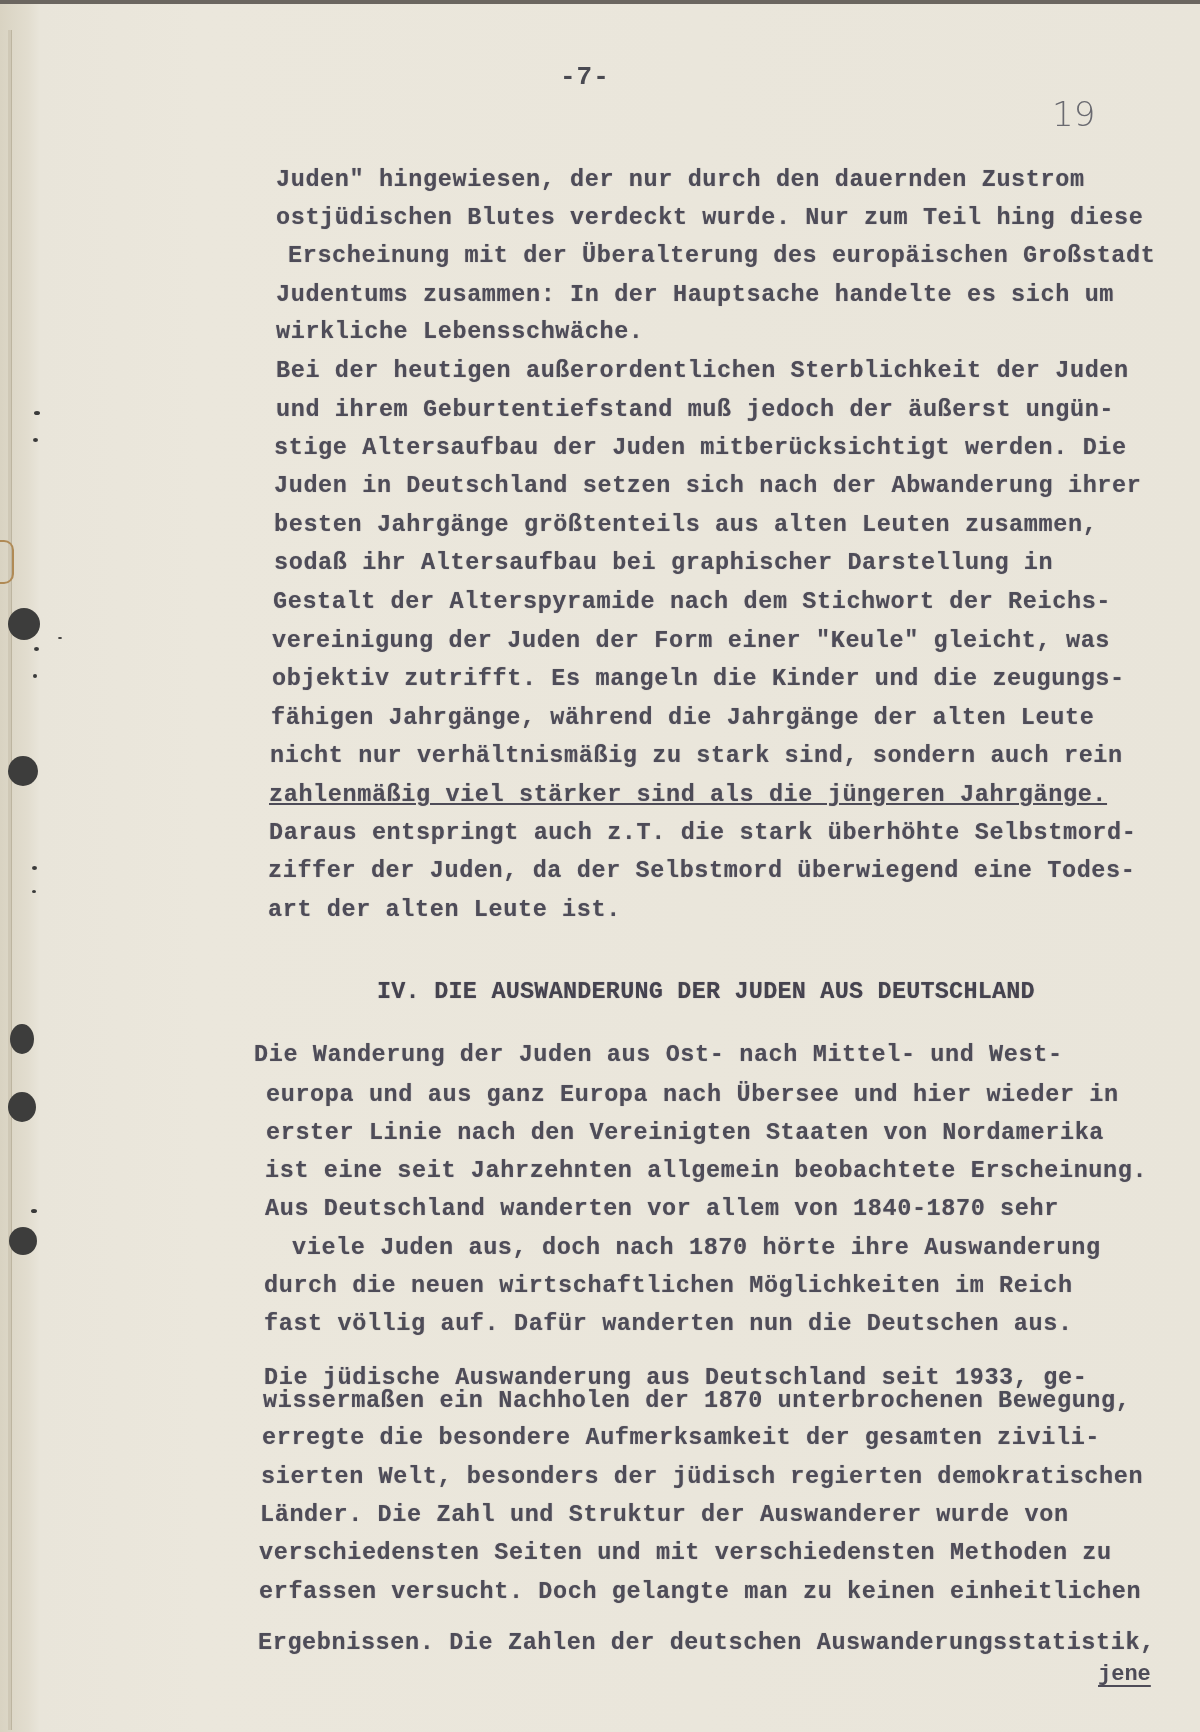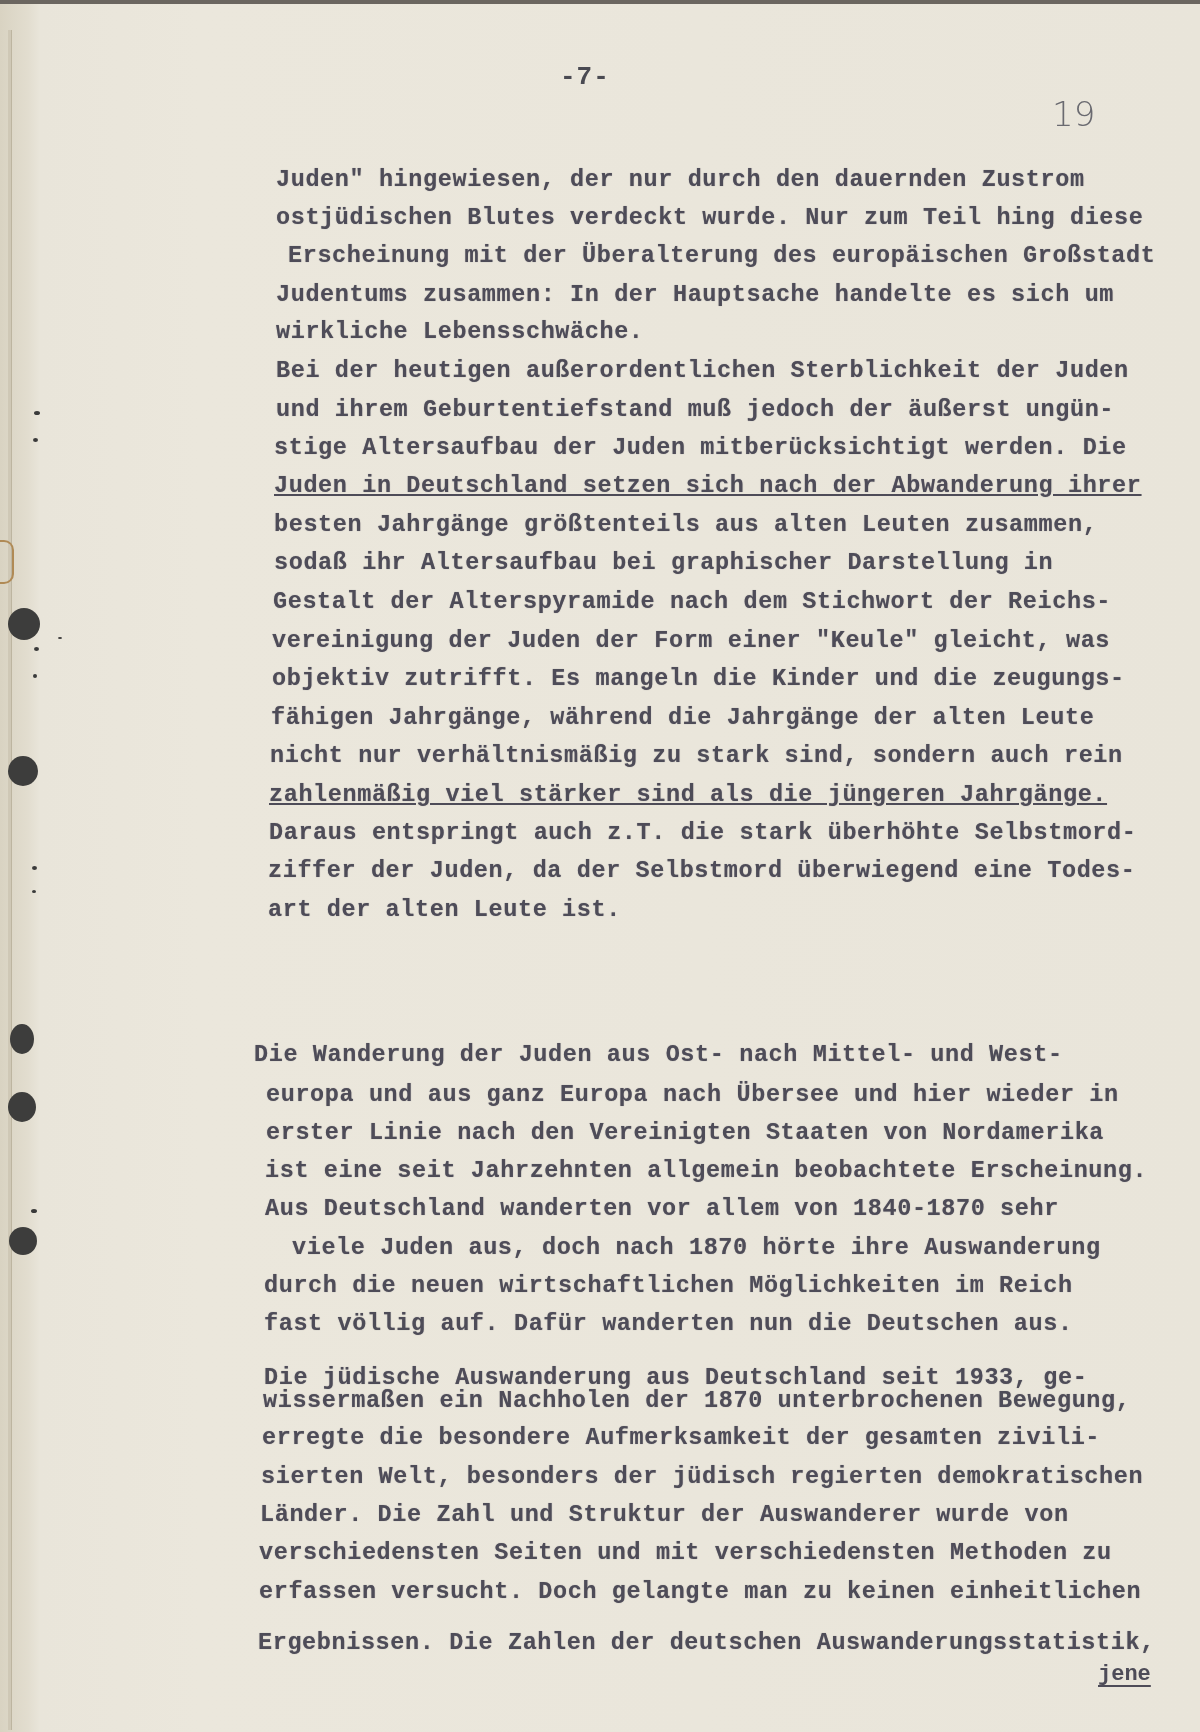--- a/index.html
+++ b/index.html
@@ -89,34 +89,35 @@
     <div class="text-line" style="left:276px;top:204px;">ostjüdischen Blutes verdeckt wurde. Nur zum Teil hing diese</div>
     <div class="text-line" style="left:276px;top:242px;margin-left:12px;">Erscheinung mit der Überalterung des europäischen Großstadt</div>
     <div class="text-line" style="left:276px;top:281px;">Judentums zusammen: In der Hauptsache handelte es sich um</div>
     <div class="text-line" style="left:276px;top:318px;">wirkliche Lebensschwäche.</div>
   </div>
 
   <div>
     <div class="text-line" style="left:276px;top:357px;">Bei der heutigen außerordentlichen Sterblichkeit der Juden</div>
     <div class="text-line" style="left:276px;top:396px;">und ihrem Geburtentiefstand muß jedoch der äußerst ungün-</div>
     <div class="text-line" style="left:274px;top:434px;">stige Altersaufbau der Juden mitberücksichtigt werden. Die</div>
-    <div class="text-line" style="left:274px;top:472px;text-decoration:underline;">Juden in Deutschland setzen sich nach der Abwanderung ihrer</div>
+    <div class="text-line" style="left:274px;top:472px;">Juden in Deutschland setzen sich nach der Abwanderung ihrer</div>
     <div class="text-line" style="left:274px;top:511px;">besten Jahrgänge größtenteils aus alten Leuten zusammen,</div>
     <div class="text-line" style="left:274px;top:549px;">sodaß ihr Altersaufbau bei graphischer Darstellung in</div>
     <div class="text-line" style="left:273px;top:588px;">Gestalt der Alterspyramide nach dem Stichwort der Reichs-</div>
     <div class="text-line" style="left:272px;top:627px;">vereinigung der Juden der Form einer "Keule" gleicht, was</div>
     <div class="text-line" style="left:272px;top:665px;">objektiv zutrifft. Es mangeln die Kinder und die zeugungs-</div>
     <div class="text-line" style="left:271px;top:704px;">fähigen Jahrgänge, während die Jahrgänge der alten Leute</div>
     <div class="text-line" style="left:270px;top:742px;">nicht nur verhältnismäßig zu stark sind, sondern auch rein</div>
     <div class="text-line" style="left:269px;top:781px;text-decoration:underline;">zahlenmäßig viel stärker sind als die jüngeren Jahrgänge.</div>
     <div class="text-line" style="left:269px;top:819px;">Daraus entspringt auch z.T. die stark überhöhte Selbstmord-</div>
     <div class="text-line" style="left:268px;top:857px;">ziffer der Juden, da der Selbstmord überwiegend eine Todes-</div>
     <div class="text-line" style="left:268px;top:896px;">art der alten Leute ist.</div>
   </div>
 
+  <div class="heading" style="left:377px;top:978px;">IV. DIE AUSWANDERUNG DER JUDEN AUS DEUTSCHLAND</div>
 
   <div>
     <div class="text-line" style="left:254px;top:1041px;">Die Wanderung der Juden aus Ost- nach Mittel- und West-</div>
     <div class="text-line" style="left:266px;top:1081px;">europa und aus ganz Europa nach Übersee und hier wieder in</div>
     <div class="text-line" style="left:266px;top:1119px;">erster Linie nach den Vereinigten Staaten von Nordamerika</div>
     <div class="text-line" style="left:265px;top:1157px;">ist eine seit Jahrzehnten allgemein beobachtete Erscheinung.</div>
     <div class="text-line" style="left:265px;top:1195px;">Aus Deutschland wanderten vor allem von 1840-1870 sehr</div>
     <div class="text-line" style="left:264px;top:1234px;margin-left:28px;">viele Juden aus, doch nach 1870 hörte ihre Auswanderung</div>
     <div class="text-line" style="left:264px;top:1272px;">durch die neuen wirtschaftlichen Möglichkeiten im Reich</div>
     <div class="text-line" style="left:264px;top:1310px;">fast völlig auf. Dafür wanderten nun die Deutschen aus.</div>

